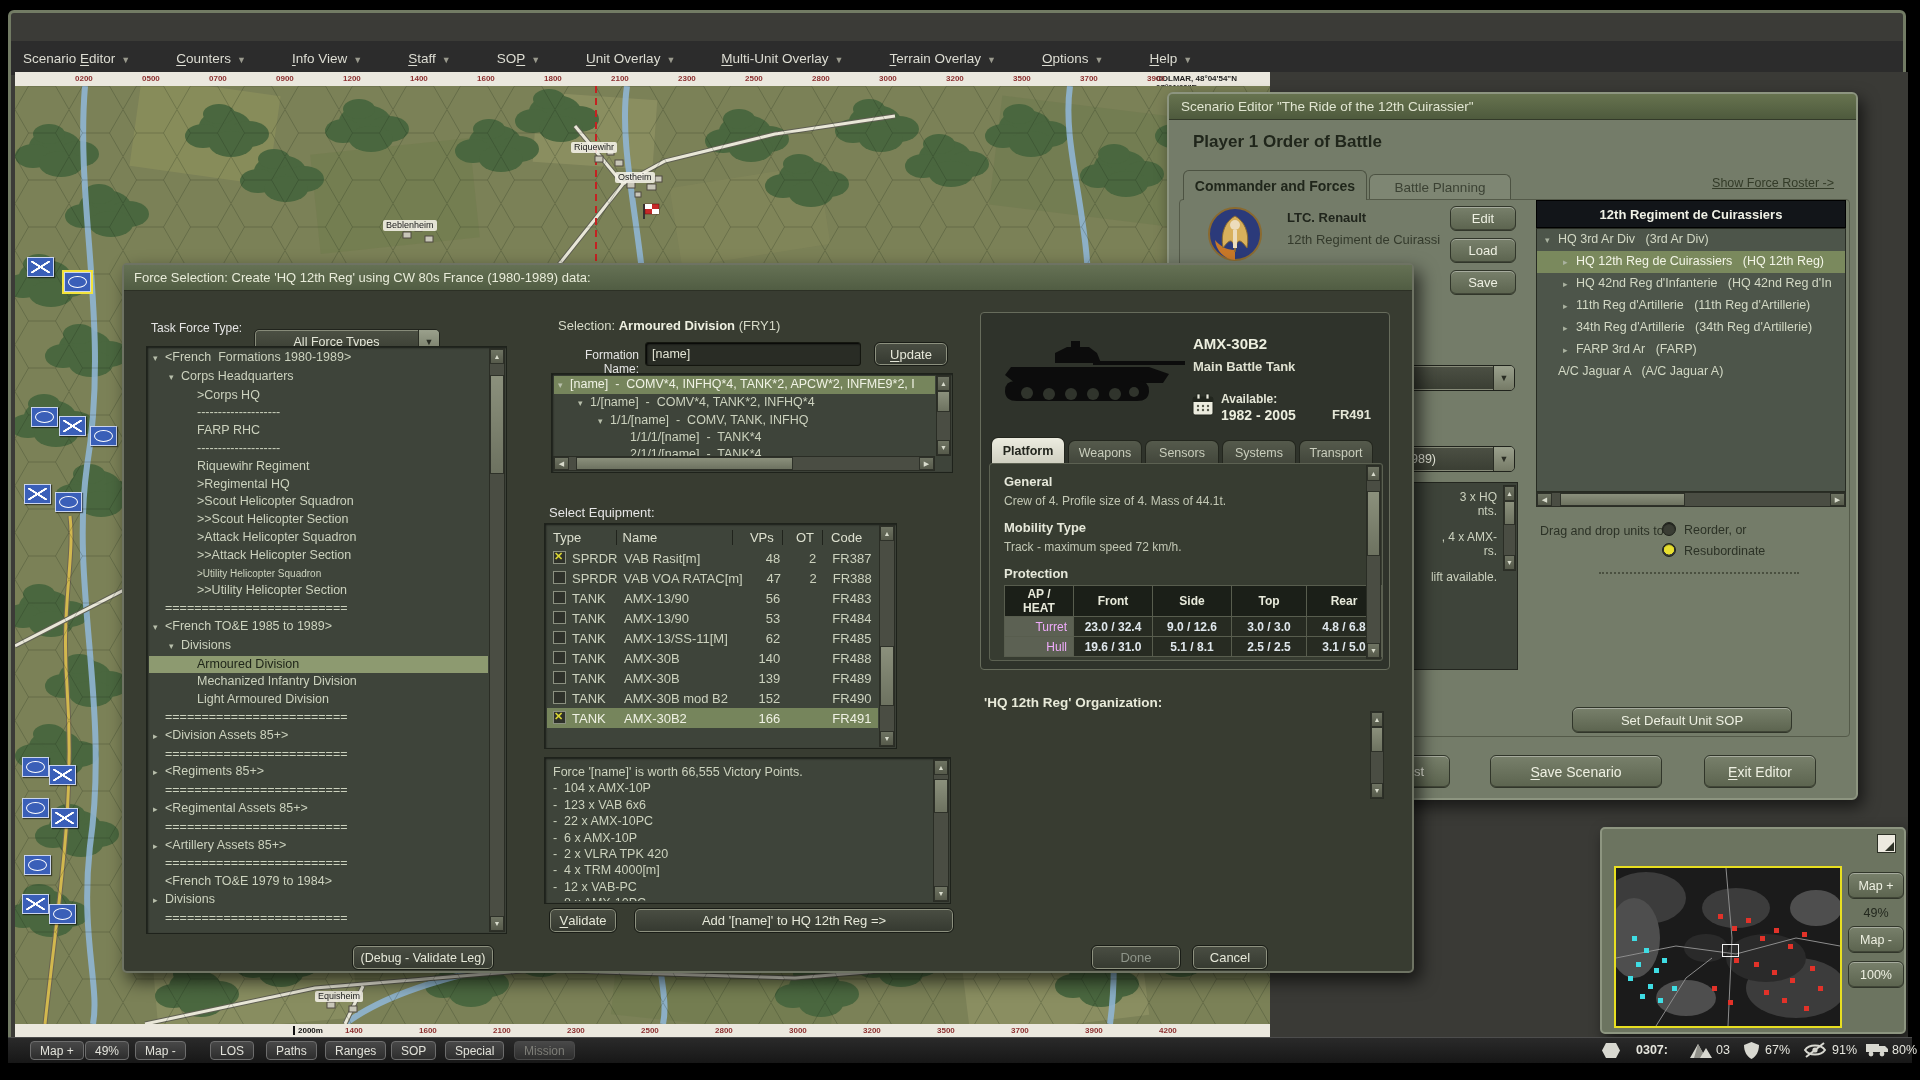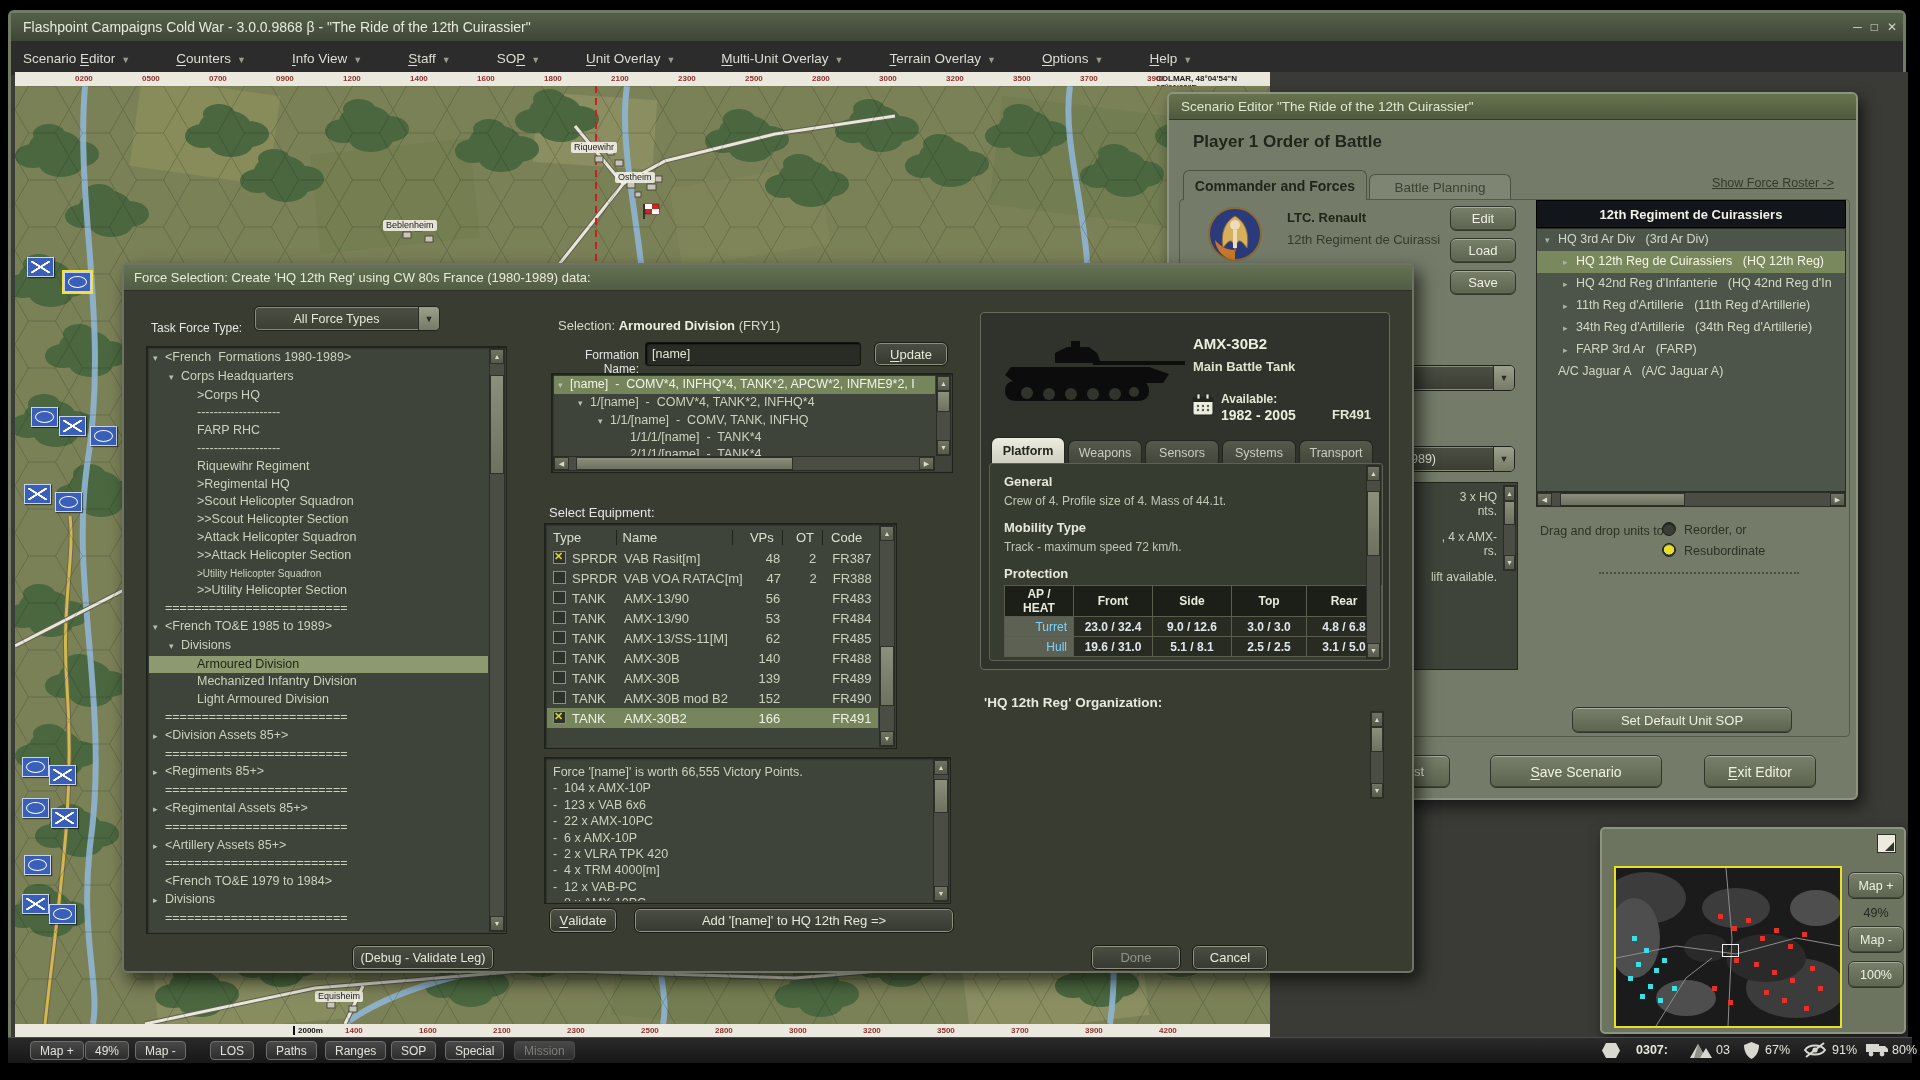--- a/index.html
+++ b/index.html
@@ -92,21 +92,21 @@
     color:#c9cdbc;border:1px solid #23261e;border-bottom:none;box-sizing:border-box;cursor:pointer;}
   .dtab.act{background:linear-gradient(#ecece0,#cfcfc0);color:#23261e;font-weight:bold;height:27px;}
   .dbox{position:absolute;left:8px;top:150px;width:394px;height:198px;background:#373c31;
     border:1px solid #5c6152;border-radius:3px;box-sizing:border-box;overflow:hidden;}
   .dh{font-weight:bold;color:#e6e8da;font-size:13px;}
   .dt{color:#c2c7b4;font-size:12px;}
   .prot{border-collapse:collapse;font-size:12px;}
   .prot th,.prot td{border:1px solid #585d4e;padding:1px 6px;height:17px;}
   .prot th{background:#1b1f18;color:#e8eadb;font-weight:bold;}
   .prot td{background:#272b22;color:#dfe7ec;font-weight:bold;text-align:center;}
-  .prot td.rl{background:#5c6153;color:#7dd3fc;text-align:right;font-weight:normal;}
+  .prot td.rl{background:#5c6153;color:#f0abfc;text-align:right;font-weight:normal;}
   
   .panel{position:absolute;left:1167px;top:92px;width:691px;height:708px;background:#747c69;
     border:2px solid #8d9580;border-radius:6px;box-shadow:5px 7px 16px rgba(0,0,0,.6);box-sizing:border-box;z-index:10;}
   .panel-title{position:absolute;left:0;top:0;right:0;height:26px;background:linear-gradient(#67734f,#4e5a3d);
     color:#e2e6d2;font-size:13.5px;line-height:26px;padding-left:12px;border-radius:4px 4px 0 0;
     border-bottom:1px solid #333a29;box-sizing:border-box;}
   .ptitle{position:absolute;left:24px;top:38px;font-size:17px;font-weight:bold;color:#20261b;}
   .link{position:absolute;font-size:12.5px;color:#333b28;text-decoration:underline;cursor:pointer;}
   .tab{position:absolute;border:1px solid #4c5242;border-bottom:none;border-radius:6px 6px 0 0;
     display:flex;align-items:center;justify-content:center;box-sizing:border-box;cursor:pointer;}
@@ -145,26 +145,20 @@
   .stxt{position:absolute;top:5px;font-size:12.5px;color:#e6e6de;}
   .stxt.bold{font-weight:bold;}
   u{text-underline-offset:2px;}
 </style>
 </head>
 <body>
 
 <div id="stage">
 
   <div class="win">
-    <div class="titlebar">
-      <span>Flashpoint Campaigns Cold War - 3.0.0.9868 β - "The Ride of the 12th Cuirassier"</span>
-      <span class="winctl">
-        
-      <span>─</span><span>□</span><span>✕</span></span>
-    </div>
     <div class="menubar">
 
     <span class="menu-item"><span>Scenario <u>E</u>ditor</span><span class="arr">▼</span></span>
         <span class="menu-item"><span><u>C</u>ounters</span><span class="arr">▼</span></span>
         <span class="menu-item"><span><u>I</u>nfo View</span><span class="arr">▼</span></span>
         <span class="menu-item"><span><u>S</u>taff</span><span class="arr">▼</span></span>
         <span class="menu-item"><span>SO<u>P</u></span><span class="arr">▼</span></span>
         <span class="menu-item"><span><u>U</u>nit Overlay</span><span class="arr">▼</span></span>
         <span class="menu-item"><span><u>M</u>ulti-Unit Overlay</span><span class="arr">▼</span></span>
         <span class="menu-item"><span><u>T</u>errain Overlay</span><span class="arr">▼</span></span>
@@ -394,21 +388,21 @@
 
     <div class="btn" style="position:absolute;left:219px;top:661px;width:62px;height:33px">st</div>
     <div class="btn" style="position:absolute;left:321px;top:661px;width:172px;height:33px;font-size:14px"><u>S</u>ave Scenario</div>
     <div class="btn" style="position:absolute;left:535px;top:661px;width:112px;height:33px;font-size:14px"><u>E</u>xit Editor</div>
   </div>
 
   <div class="dlg">
     <div class="dlg-title">Force Selection: Create 'HQ 12th Reg' using CW 80s France (1980-1989) data:</div>
 
     <label class="abs" style="left:27px;top:56px">Task Force Type:</label>
-    <div class="dd" style="position:absolute;left:130px;top:41px;width:186px;height:25px">
+    <div class="dd" style="position:absolute;left:130px;top:64px;width:186px;height:25px">
       <span class="ddtxt">All Force Types</span>
         <span class="ddbtn">▼</span>
     </div>
 
     <div class="listbox" style="left:22px;top:81px;width:361px;height:588px">
       <div style="position:absolute;left:2px;top:2px;right:18px;bottom:2px;overflow:hidden">
 
       <div class="row" style="line-height: 17.8px; font-size: 12.5px; padding-left: 4px;"><span class="arrow">▾</span><span>&lt;French  Formations 1980-1989&gt;</span></div>
           <div class="row" style="line-height: 17.8px; font-size: 12.5px; padding-left: 20px;"><span class="arrow">▾</span><span>Corps Headquarters</span></div>
           <div class="row" style="line-height: 17.8px; font-size: 12.5px; padding-left: 36px;"><span class="arrow"></span><span>&gt;Corps HQ</span></div>

